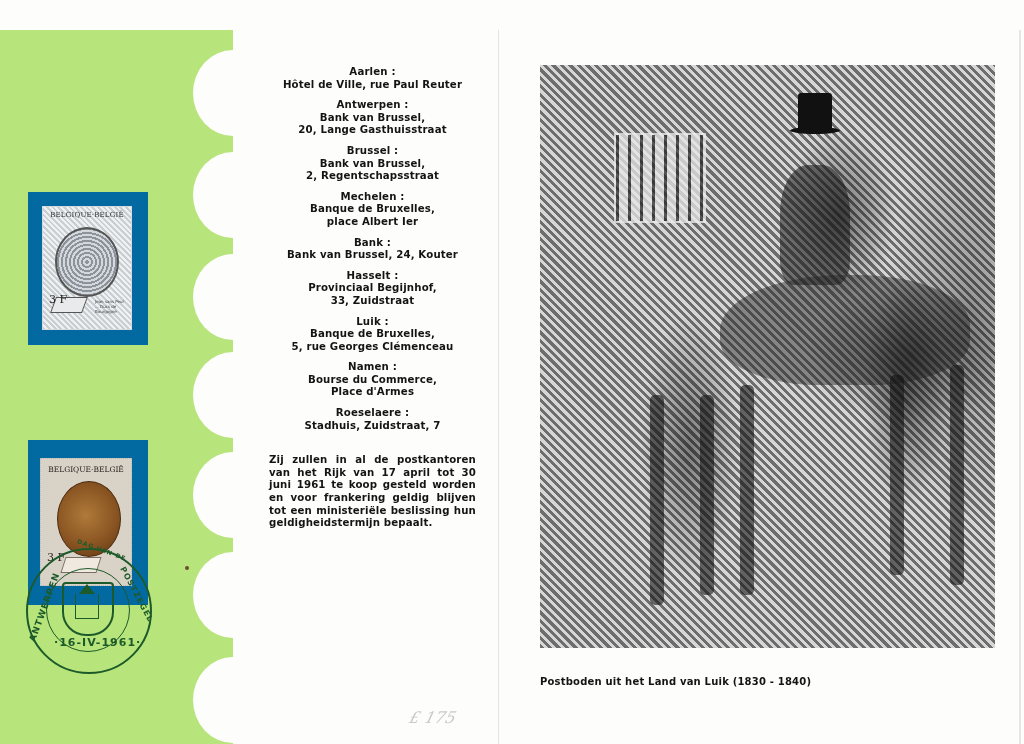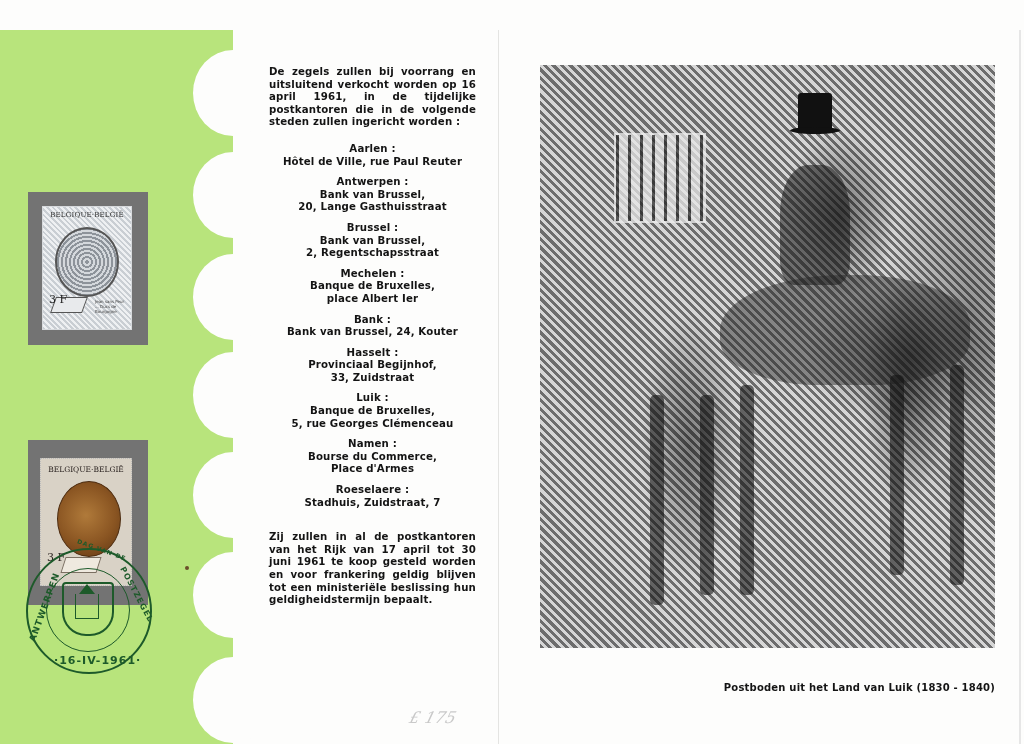--- a/index.html
+++ b/index.html
@@ -1,41 +1,41 @@
 <!DOCTYPE html>
 <html><head>
 <meta charset="utf-8">
 <style>
   html, body { margin:0; padding:0; }
   body { width:1024px; height:744px; position:relative; overflow:hidden; background:#ffffff; font-family:"DejaVu Sans", sans-serif; }
   .page { position:absolute; left:0; top:0; width:1024px; height:744px; background:#fdfdfc; }
   .green-panel { position:absolute; left:0; top:30px; width:233px; height:714px; background:#b8e47c; }
   .scallop { position:absolute; width:80px; height:86px; border-radius:50%; background:#fdfdfc; left:193px; }
-  .stamp-card { position:absolute; background:#737373; }
+  .stamp-card { position:absolute; background:#0369a1; }
   .stamp-card.one { left:28px; top:192px; width:120px; height:153px; }
   .stamp-card.two { left:28px; top:440px; width:120px; height:165px; }
   .stamp1 { position:absolute; left:14px; top:14px; width:88px; height:122px;
     background: repeating-linear-gradient(45deg,#c9ced3 0 2px,#eef0f2 2px 4px); border:1px solid #d7dadd; }
   .stamp1 .country { position:absolute; top:4px; left:0; width:100%; text-align:center; font-family:"DejaVu Serif", serif; font-size:7px; color:#333; letter-spacing:0.2px; }
   .seal1 { position:absolute; left:12px; top:20px; width:60px; height:66px; border-radius:50%; border:2px solid #555; background: repeating-radial-gradient(circle,#8d939a 0 2px,#d4d8dc 2px 4px); }
   .seal1-base { position:absolute; left:10px; top:90px; width:30px; height:14px; border:1.5px solid #555; background:#e8eaec; transform:skewX(-20deg); }
   .stamp1 .value { position:absolute; left:6px; top:86px; font-family:"DejaVu Serif", serif; font-size:11px; color:#222; }
   .stamp1 .legend { position:absolute; left:52px; top:92px; width:32px; font-size:4px; line-height:5px; color:#444; }
   .stamp2 { position:absolute; left:12px; top:18px; width:90px; height:126px; background:#d9d2c6; border:1px dotted #bbb; }
   .stamp2 .country { position:absolute; top:6px; left:0; width:100%; text-align:center; font-family:"DejaVu Serif", serif; font-size:7.5px; color:#2a2220; }
   .seal2 { position:absolute; left:16px; top:22px; width:62px; height:74px; border-radius:50%; background: radial-gradient(circle at 45% 45%, #b07a3a 0%, #8a5522 55%, #5e3512 100%); border:1px solid #4b2a0e; }
   .seal2-base { position:absolute; left:22px; top:98px; width:34px; height:14px; background:#efe9df; border:1px solid #7a6f62; transform:skewX(-18deg); }
   .stamp2 .value { position:absolute; left:6px; top:92px; font-family:"DejaVu Serif", serif; font-size:11px; color:#2a2220; }
   .postmark { position:absolute; left:26px; top:548px; width:122px; height:122px; border-radius:50%; border:2px solid #1d5a2a; }
   .postmark .inner { position:absolute; left:18px; top:18px; width:82px; height:82px; border-radius:50%; border:1.5px solid #1d5a2a; }
   .postmark .shield { position:absolute; left:34px; top:32px; width:48px; height:50px; border:2px solid #1d5a2a; border-radius:4px 4px 24px 24px; }
   .postmark .castle { position:absolute; left:47px; top:44px; width:22px; height:24px; border:1.5px solid #1d5a2a; border-top:none; }
   .postmark .castle::before { content:""; position:absolute; left:3px; top:-10px; width:0; height:0; border-left:8px solid transparent; border-right:8px solid transparent; border-bottom:10px solid #1d5a2a; }
   .pm-text { position:absolute; font-size:10px; font-weight:bold; color:#1d5a2a; letter-spacing:1px; white-space:nowrap; }
-  .pm-date { left:26px; top:104px; font-size:11px; }
+  .pm-date { left:26px; top:86px; font-size:11px; }
   .pm-left { left:-20px; top:52px; transform:rotate(-70deg); font-size:9px; }
   .pm-right { left:78px; top:40px; transform:rotate(62deg); font-size:8px; }
   .pm-top { left:48px; top:-4px; transform:rotate(20deg); font-size:6px; }
   .dot { position:absolute; left:185px; top:566px; width:4px; height:4px; background:#6b4f2a; border-radius:50%; }
   .text-col { position:absolute; left:269px; top:66px; width:207px; font-family:"DejaVu Sans", sans-serif; font-size:10.2px; line-height:12.6px; color:#141414; font-weight:bold; letter-spacing:0.15px; }
   .text-col p { margin:0; text-align:justify; }
   .para { margin-bottom:14px !important; }
   .addr { margin-bottom:8px; }
   .addr div { text-align:center; }
   .fold { position:absolute; left:498px; top:30px; width:1px; height:714px; background:#e4e4e2; }
@@ -49,21 +49,21 @@
       repeating-linear-gradient(45deg, #6d6d6d 0 3px, #d6d6d6 3px 6px),
       #bdbdbd;
     background-blend-mode: multiply, multiply, multiply, multiply, multiply, normal, normal; }
   .picture .window { position:absolute; left:74px; top:68px; width:88px; height:86px;
     background: repeating-linear-gradient(90deg,#2a2a2a 0 3px,#e8e8e8 3px 12px); opacity:0.75; border:2px solid #eee; }
   .picture .hat { position:absolute; left:258px; top:28px; width:34px; height:40px; background:#111; border-radius:3px; }
   .picture .hat::after { content:""; position:absolute; left:-8px; top:34px; width:50px; height:7px; background:#111; border-radius:50%; }
   .picture .rider { position:absolute; left:240px; top:100px; width:70px; height:120px; background:rgba(25,25,25,0.55); border-radius:40% 40% 20% 20%; }
   .picture .horse { position:absolute; left:180px; top:210px; width:250px; height:110px; background:rgba(35,35,35,0.45); border-radius:50% 45% 40% 40%; }
   .picture .leg { position:absolute; width:14px; background:rgba(20,20,20,0.6); border-radius:5px; }
-  .caption { position:absolute; left:540px; top:676px; width:455px; text-align:right; font-size:10px; font-weight:bold; color:#141414; letter-spacing:0.2px;margin-top:6px; }
+  .caption { position:absolute; left:540px; top:676px; width:455px; text-align:left; font-size:10px; font-weight:bold; color:#141414; letter-spacing:0.2px; }
   .pencil { position:absolute; left:410px; top:708px; font-family:"DejaVu Serif", serif; font-style:italic; font-size:16px; color:#c9c9c9; transform:skewX(-15deg); }
   .right-edge { position:absolute; left:1019px; top:30px; width:2px; height:714px; background:#e6e6e6; }
 </style>
 </head>
 <body>
 
 <div class="page">
 
   <div class="green-panel"></div>
   <div class="scallop" style="top:50px"></div>
@@ -99,21 +99,20 @@
     <div class="castle"></div>
     <div class="pm-text pm-top">DAG VAN DE</div>
     <div class="pm-text pm-left">ANTWERPEN</div>
     <div class="pm-text pm-right">POSTZEGEL</div>
     <div class="pm-text pm-date">·16-IV-1961·</div>
   </div>
 
   <div class="dot"></div>
 
   <div class="text-col">
-    <p class="para">De zegels zullen bij voorrang en uitsluitend verkocht worden op 16 april 1961, in de tijdelijke postkantoren die in de volgende steden zullen ingericht worden :</p>
 
     <div class="addr">
       <div>Aarlen :</div>
       <div>Hôtel de Ville, rue Paul Reuter</div>
     </div>
     <div class="addr">
       <div>Antwerpen :</div>
       <div>Bank van Brussel,</div>
       <div>20, Lange Gasthuisstraat</div>
     </div>

